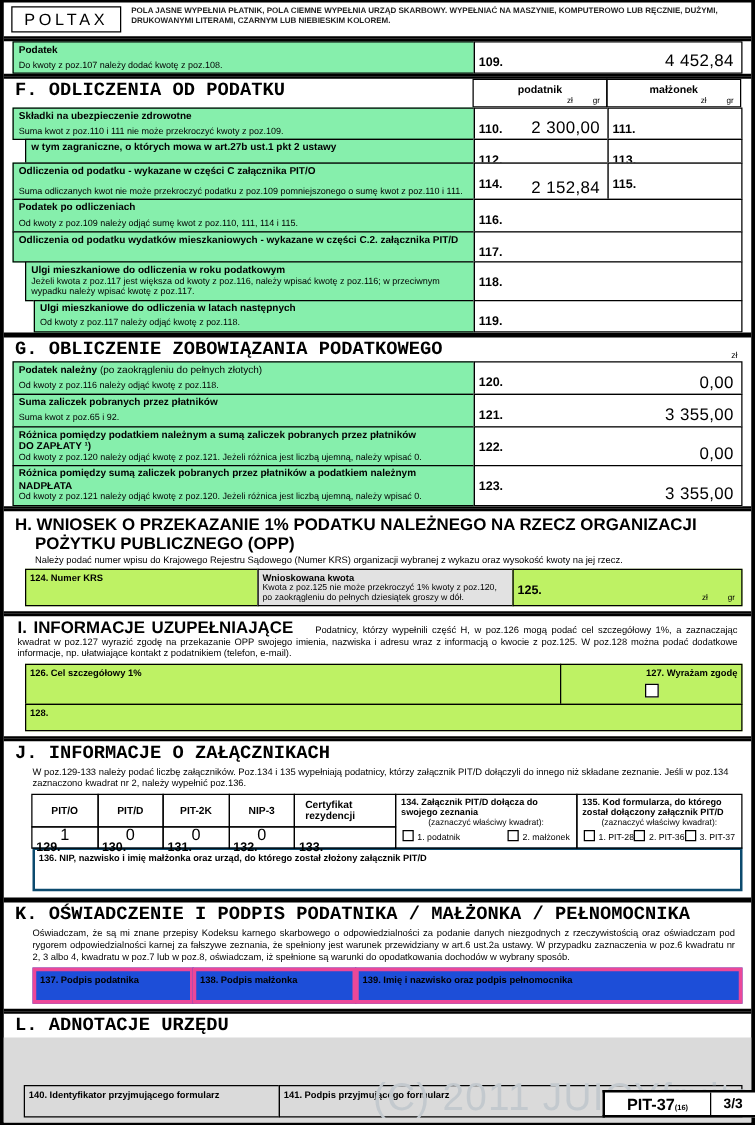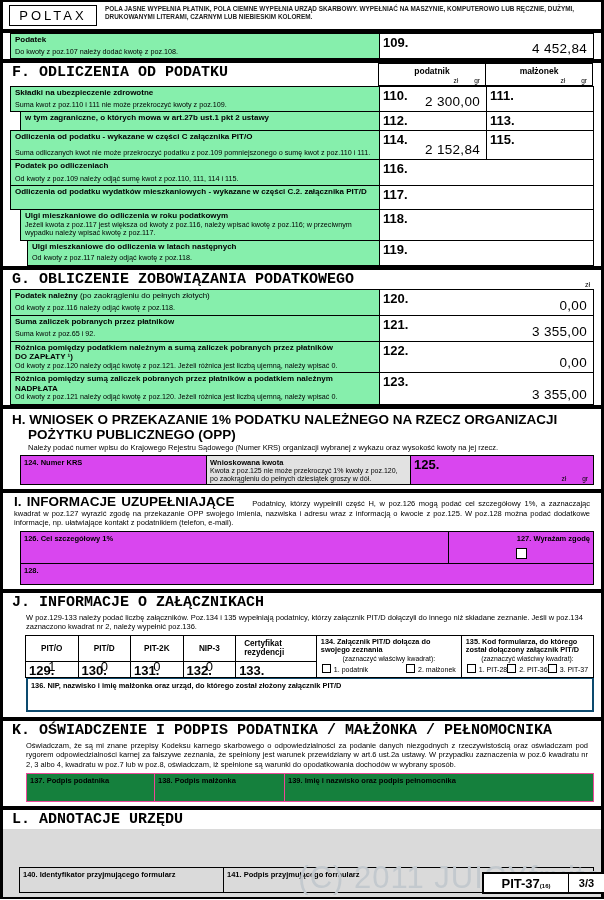--- a/index.html
+++ b/index.html
@@ -20,21 +20,21 @@
   .instr { flex: 1; padding-left: 8px; font-size: 6.4px; font-weight: bold; line-height: 8px; color:#222; }
 
   
   .row { display: flex; align-items: stretch; }
   .row + .row { margin-top: -1px; }
   .lbl { flex: 1; background: #86efac; border: 1px solid #000; padding: 1px 4px 2px 4px;
          display: flex; flex-direction: column; }
   .lbl-b { font-size: 8px; font-weight: bold; line-height: 9.5px; }
   .lbl-s { font-size: 7.2px; line-height: 8.5px; margin-top: auto; }
   .fld { position: relative; border: 1px solid #000; background: #fff; margin-left: -1px; }
-  .num { position: absolute; top: 1px; left: 3px; font-size: 13px; font-weight: bold; }
+  .num { position: absolute; top: 11px; left: 3px; font-size: 10px; font-weight: bold; }
   .val { position: absolute; right: 6px; bottom: 2px; font-size: 13.5px; letter-spacing: .3px; }
   .w1 { width: 108px; } .w2 { width: 215px; }
   .ind1 { margin-left: 10px; } .ind2 { margin-left: 17px; }
   .h26 { min-height: 26px; } .h20 { min-height: 20px; } .h30 { min-height: 30px; }
   .h27 { min-height: 27px; } .h25 { min-height: 25px; } .h31 { min-height: 31px; }
 
   
   .sect-title { font-size: 15px; font-weight: bold; padding: 3px 0 2px 2px; line-height: 14px; font-family: Liberation Mono, monospace; }
   .fhead { display: flex; align-items: stretch; }
   .fhead .sect-title { flex: 1; }
@@ -42,21 +42,21 @@
   .fcol { width: 108px; border: 1px solid #000; margin-left: -1px; display: flex; flex-direction: column; }
   .fcol-name { text-align: center; font-size: 8.5px; font-weight: bold; padding-top: 2px; }
   .units { display: flex; justify-content: flex-end; gap: 16px; font-size: 6.5px; padding: 1px 5px 1px 0; margin-top:auto;}
   .ghead { display: flex; justify-content: space-between; align-items: flex-end; padding-right: 4px; }
   .unit-one { font-size: 7px; padding-bottom: 1px; }
 
   
   .h-title { font-size: 13.5px; font-weight: bold; line-height: 15px; padding: 3px 4px 0 18px; text-indent: -16px; }
   .h-sub { font-size: 7.5px; padding: 1px 4px 3px 18px; }
   .hrow { display: flex; margin-left: 11px; }
-  .hcell { border: 1px solid #000; margin-left: -1px; position: relative; min-height: 30px; background:#d946ef; }
+  .hcell { border: 1px solid #000; margin-left: -1px; position: relative; min-height: 30px; background:#bef264; }
   .hc-lbl { font-size: 7.5px; font-weight: bold; padding: 2px 3px; }
   .hc-sub { font-size: 7px; line-height: 8px; padding: 0 3px; }
 
   
   .i-para { font-size: 7.5px; line-height: 9.5px; padding: 2px 4px 3px 4px; text-align: justify; }
   .i-title { font-size: 13.5px; font-weight: bold; padding-right: 14px; line-height: 14px; }
   .cb { display: inline-block; width: 9px; height: 9px; border: 1px solid #000; background: #fff; vertical-align: -1px; margin-right: 3px; }
   .cb-big { width: 11px; height: 11px; display: inline-block; border: 1px solid #000; background:#fff; }
 
   
@@ -72,21 +72,21 @@
   .jb-title { font-size: 7.3px; font-weight: bold; line-height: 8.5px; padding: 2px 4px 0 4px; }
   .jb-sub { font-size: 6.8px; text-align: center; }
   .jb-opts { display: flex; justify-content: space-between; padding: 2px 5px 4px 5px; margin-top: auto; font-size: 7px; }
   .jb-opts label { white-space: nowrap; }
   .j136 { margin-left: 16px; border: 2px solid #0c4a6e; margin-top: -1px; min-height: 35px; background:#fff; }
   .j136 .hc-lbl { font-size: 7.4px; }
 
   
   .k-intro { font-size: 7.5px; line-height: 9.5px; text-align: justify; padding: 1px 6px 4px 16px; }
   .krow { display: flex; margin-left: 17px; margin-bottom: 4px; }
-  .kcell { border: 1px solid #ec4899; margin-left: -1px; min-height: 29px; background: #15803d; }
+  .kcell { border: 3px solid #ec4899; margin-left: -1px; min-height: 29px; background: #1d4ed8; }
   .lband { background: #dadada; padding: 2px 7px 4px 17px; }
   .lrow { display: flex; }
   .lcell { border: 1px solid #000; margin-left: -1px; min-height: 26px; background: #dadada; margin-top: 36px; }
 
   
   .footnote { display: flex; padding: 4px 4px 0 6px; font-size: 6.6px; line-height: 8px; }
   .fn-mark { font-size: 5.5px; vertical-align: top; padding-right: 3px; font-weight: bold; }
   .fn-text { flex: 1; max-width: 560px; }
   .footer-box { position: absolute; right: 0; bottom: 6px; display: flex; border: 2px solid #000;
                 border-right: none; background: #fff; height: 22px; z-index: 2; }

